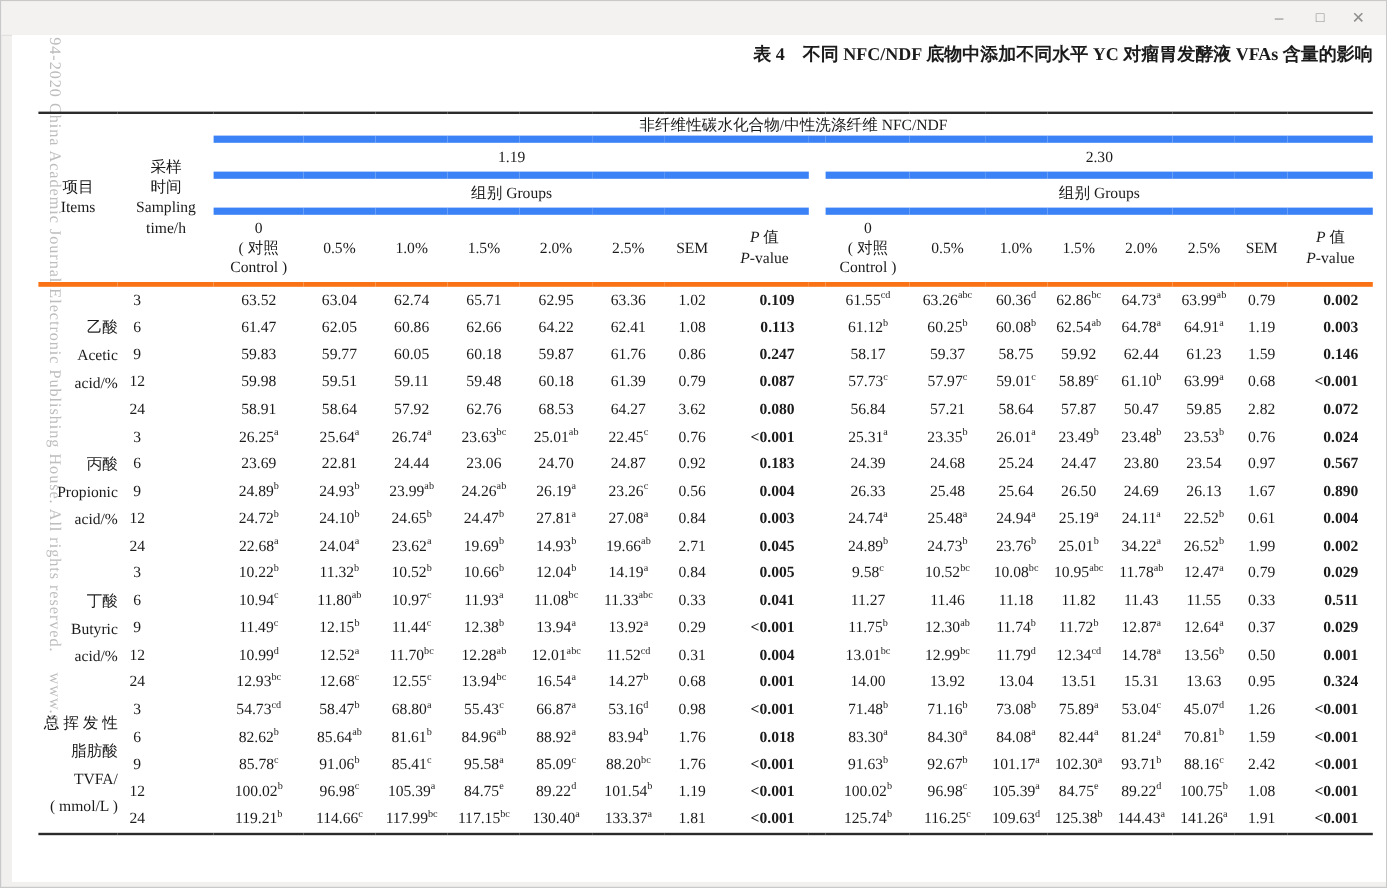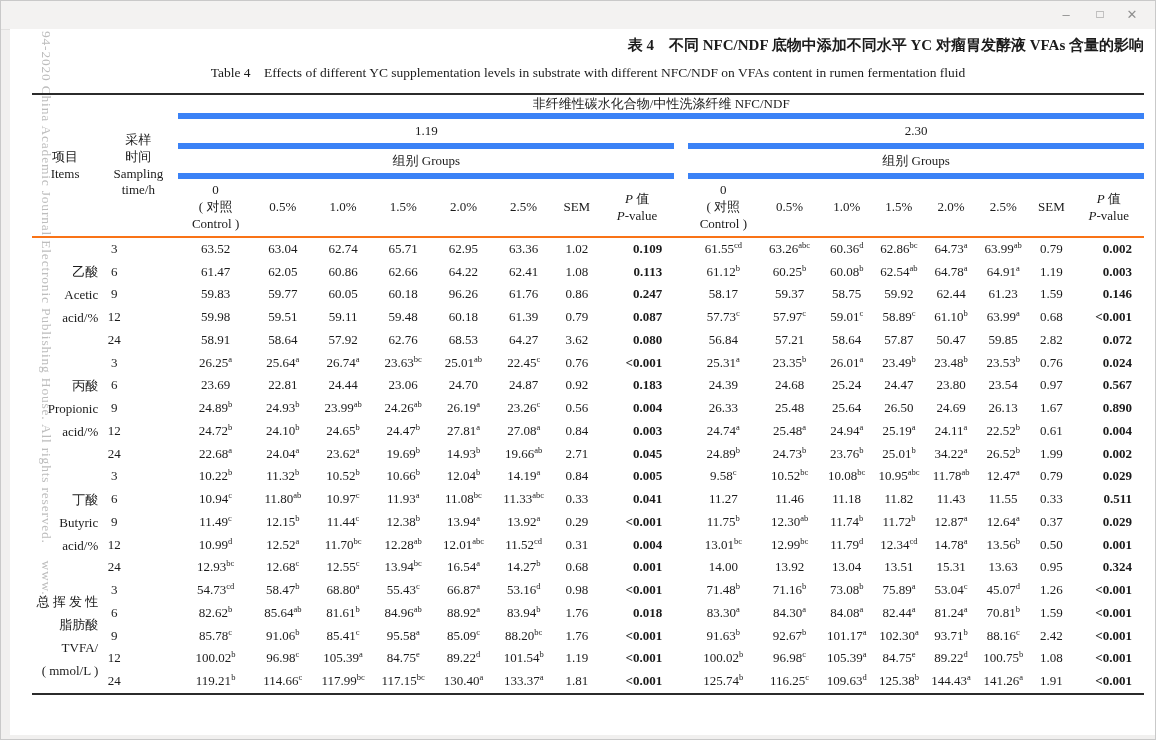--- a/index.html
+++ b/index.html
@@ -21,21 +21,21 @@
              font-weight:bold;font-size:15px;white-space:pre-wrap;z-index:2;}
   .doc-subtitle{position:absolute;left:22px;top:35px;width:1112px;text-align:center;
              font-size:13.5px;white-space:pre-wrap;z-index:2;}
   
   table.vfa{position:absolute;left:22px;top:64px;width:1112px;table-layout:fixed;
             border-collapse:collapse;z-index:2;
             border-top:2px solid #2b2b2b;border-bottom:2px solid #2b2b2b;}
   .vfa th,.vfa td{padding:0;font-weight:normal;font-size:13px;text-align:center;
                   vertical-align:middle;line-height:1.3;overflow:visible;}
   .vfa .rule-b{border-bottom:6px solid #3b82f6;}
-  .vfa .thick-b{border-bottom:2px solid #f97316;}
+  .vfa .thick-b{border-bottom:4px solid #f97316;}
   .vfa tr.hr1{height:22px;} .vfa tr.hr2{height:30px;} .vfa tr.hr3{height:30px;} .vfa tr.hr4{height:61px;}
   .vfa tbody td{height:22.75px;}
   .vfa td.item{text-align:right;line-height:1.78;vertical-align:middle;}
   .vfa td.time{padding-right:48px;}
   .vfa td.pcol,.vfa th.pcol-h{}
   .vfa td.pcol{text-align:right;padding-right:12px;font-weight:bold;}
   .vfa sup{font-size:8.5px;line-height:0;}
 </style>
 </head>
 <body>
@@ -44,21 +44,20 @@
 
   <div class="titlebar">
     <div class="win-btn btn-min">–</div>
     <div class="win-btn btn-max">□</div>
     <div class="win-btn btn-close">✕</div>
   </div>
 
   <div class="page">
     <div class="watermark">94-2020 China Academic Journal Electronic Publishing House. All rights reserved.    www.cn</div>
     <div class="doc-title">表 4　不同 NFC/NDF 底物中添加不同水平 YC 对瘤胃发酵液 VFAs 含量的影响</div>
-    <div class="doc-subtitle">Table 4　Effects of different YC supplementation levels in substrate with different NFC/NDF on VFAs content in rumen fermentation fluid</div>
 
     <table class="vfa">
       <colgroup>
         <col style="width:66px">
           <col style="width:80px">
         <col style="width:74px">
           <col style="width:60px">
           <col style="width:60px">
           <col style="width:60px">
         <col style="width:60px">
@@ -152,21 +151,21 @@
             <td class="num">64.91<sup>a</sup></td>
             <td class="num">1.19</td>
             <td class="pcol">0.003</td>
           </tr>
           <tr>
             <td class="time">9</td>
             <td class="num">59.83</td>
             <td class="num">59.77</td>
             <td class="num">60.05</td>
             <td class="num">60.18</td>
-            <td class="num">96.26</td>
+            <td class="num">59.87</td>
             <td class="num">61.76</td>
             <td class="num">0.86</td>
             <td class="pcol">0.247</td>
             <td></td>
             <td class="num">58.17</td>
             <td class="num">59.37</td>
             <td class="num">58.75</td>
             <td class="num">59.92</td>
             <td class="num">62.44</td>
             <td class="num">61.23</td>

